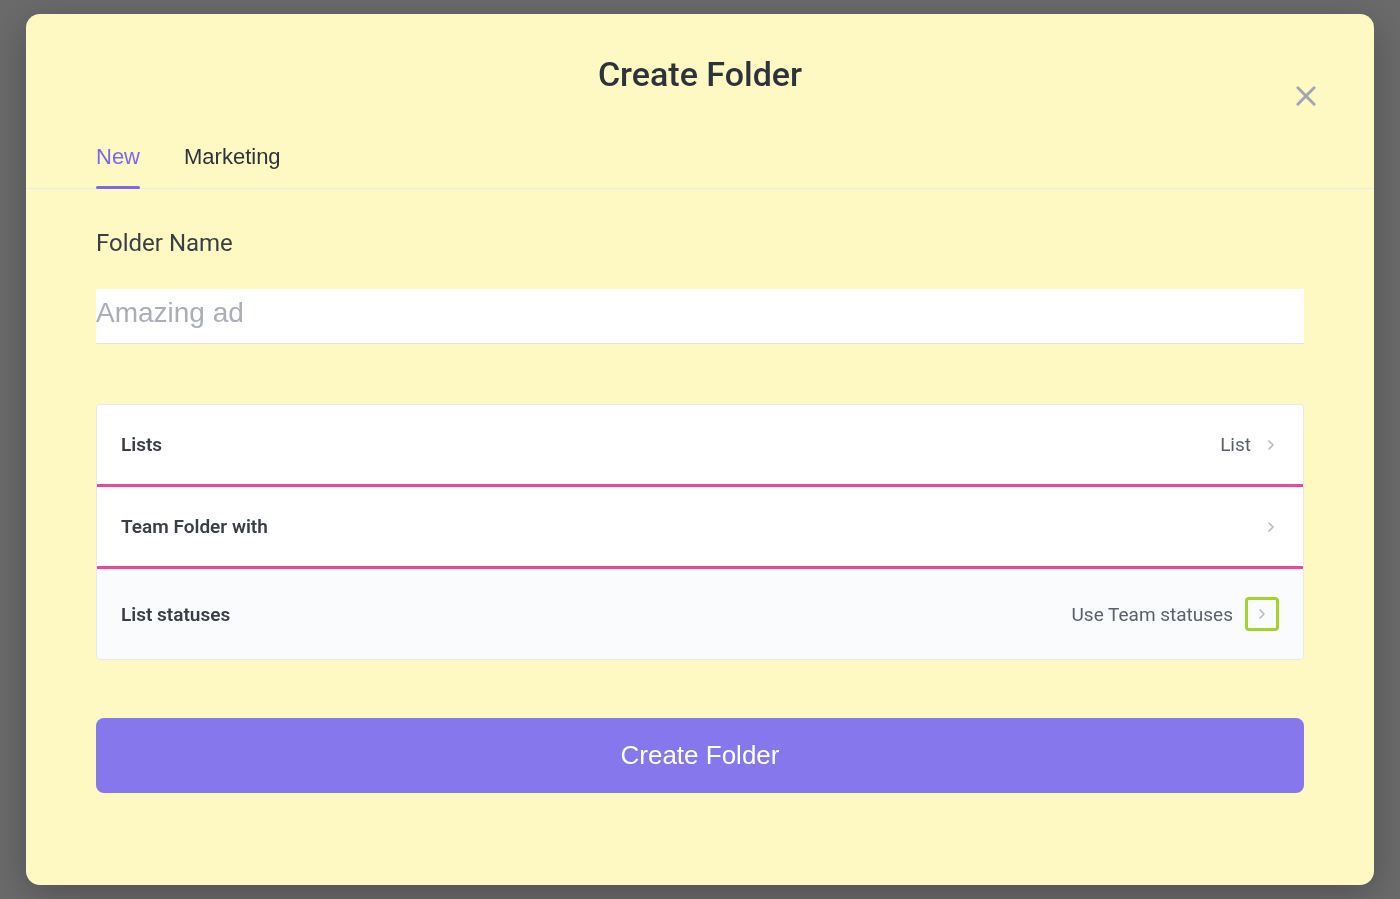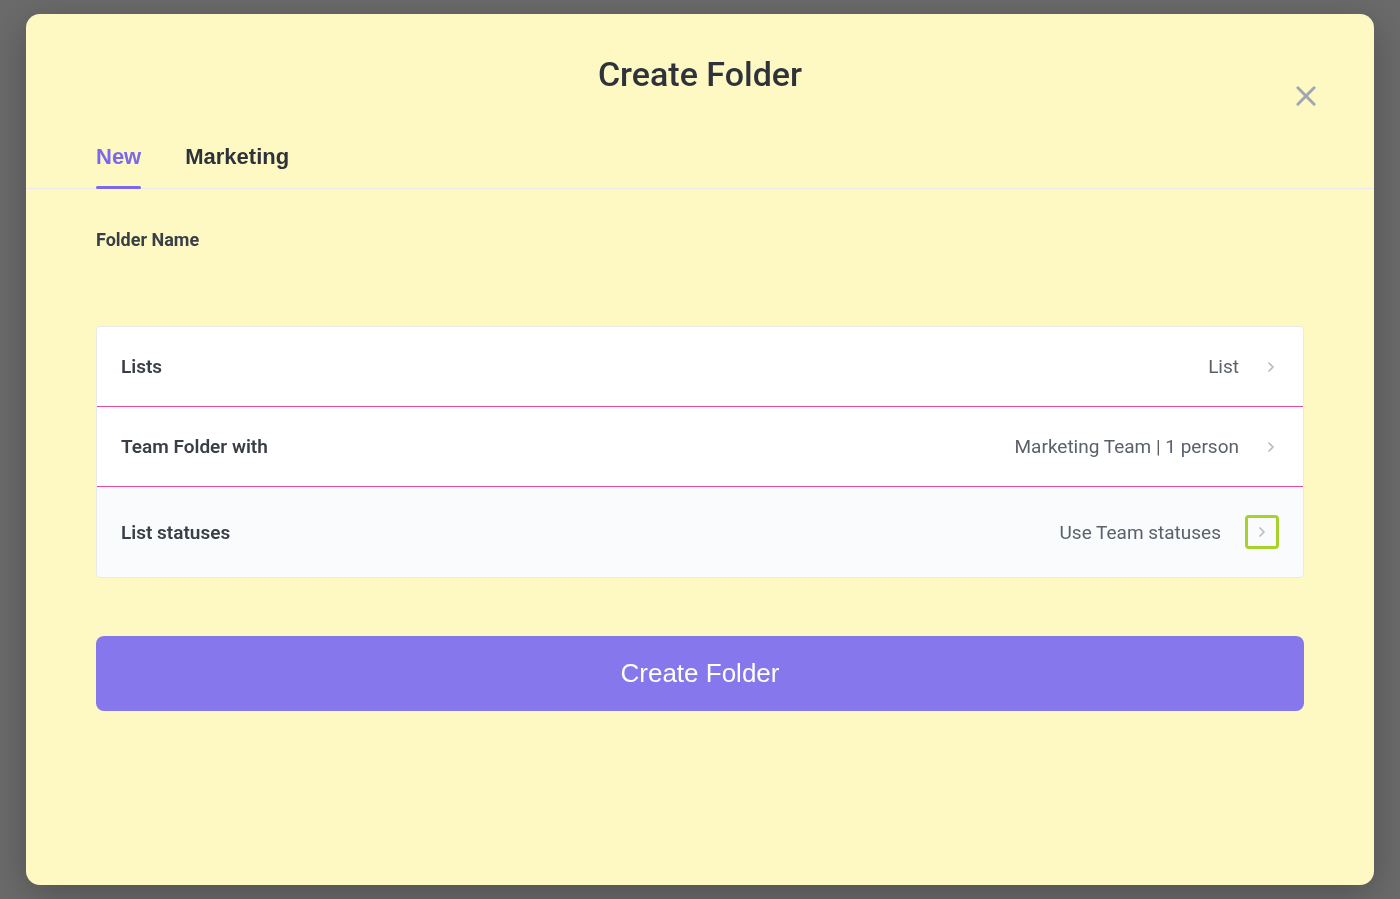--- a/index.html
+++ b/index.html
@@ -55,21 +55,21 @@
   .tabs {
     display: flex;
     gap: 44px;
     padding: 0 70px;
     border-bottom: 1px solid #e8eaee;
   }
   .tab {
     background: none;
     border: none;
     font-size: 22px;
-    font-weight: 700;
+    font-weight: 400;
     color: #2e333b;
     padding: 10px 0 18px 0;
     cursor: pointer;
     position: relative;
   }
   .tab.active {
     color: #7b68ee;
   }
   .tab.active::after {
     content: "";
@@ -79,24 +79,24 @@
     background: #7b68ee;
     border-radius: 2px;
   }
   .body {
     padding: 40px 70px 30px 70px;
     flex: 1;
     display: flex;
     flex-direction: column;
   }
   .field-label {
-    font-size: 18px;
-    font-weight: 700;
+    font-size: 24px;
+    font-weight: 400;
     color: #3a3f47;
-    margin-bottom: 16px;
+    margin-bottom: 32px;
   }
   .text-input {
     width: 100%;
     border: none;
     border-bottom: 1px solid #e0e3e8;
     font-size: 28px;
     padding: 8px 0 14px 0;
     outline: none;
     color: #333;
   }
@@ -105,35 +105,35 @@
     margin-top: 60px;
     border: 1px solid #e8eaee;
     border-radius: 4px;
     overflow: hidden;
   }
   .option-row {
     display: flex;
     align-items: center;
     justify-content: space-between;
     padding: 28px 24px;
-    border-bottom: 1px solid #ec4899;
+    border-bottom: 3px solid #ec4899;
     cursor: pointer;
     background: #fff;
   }
   .option-row:last-child { border-bottom: none; }
   .option-row.selected { background: #fafbfc; }
   .option-label {
     font-size: 19px;
     font-weight: 600;
     color: #3a3f47;
   }
   .option-right {
     display: flex;
     align-items: center;
-    gap: 24px;
+    gap: 12px;
     text-align: center;
   }
   .option-value {
     font-size: 19px;
     color: #5b616b;
   }
   .chevron {
     width: 16px; height: 16px;
     color: #b6bbc4;
   }
@@ -177,38 +177,38 @@
 
   <div class="tabs">
     <button class="tab active">New</button>
     <button class="tab">Marketing</button>
   </div>
 
   <div class="body">
 
     <div>
       <div class="field-label">Folder Name</div>
+      <input type="text" class="text-input" placeholder="Amazing ad" style="">
     </div>
 
     <div class="options">
 
       <div class="option-row">
         <div class="option-label">Lists</div>
         <div class="option-right">
           <span class="option-value">List</span>
           <svg class="chevron" viewBox="0 0 24 24" fill="none" stroke="currentColor" stroke-width="2.5" stroke-linecap="round" stroke-linejoin="round">
             <polyline points="9 6 15 12 9 18"></polyline>
           </svg>
         </div>
       </div>
 
       <div class="option-row">
         <div class="option-label">Team Folder with</div>
         <div class="option-right">
-          <span class="option-value">Marketing Team | 1 person</span>
           <svg class="chevron" viewBox="0 0 24 24" fill="none" stroke="currentColor" stroke-width="2.5" stroke-linecap="round" stroke-linejoin="round">
             <polyline points="9 6 15 12 9 18"></polyline>
           </svg>
         </div>
       </div>
 
       <div class="option-row selected">
         <div class="option-label">List statuses</div>
         <div class="option-right">
           <span class="option-value">Use Team statuses</span>

